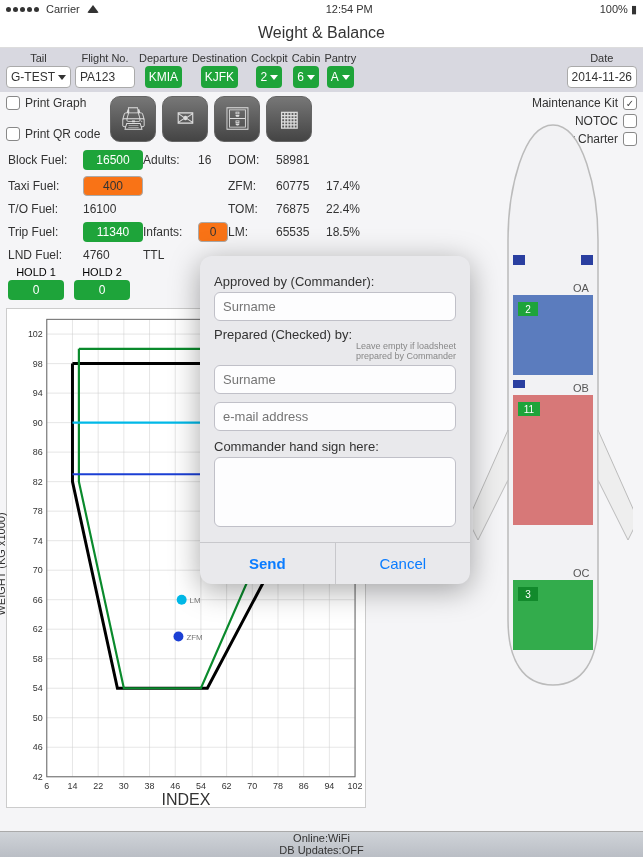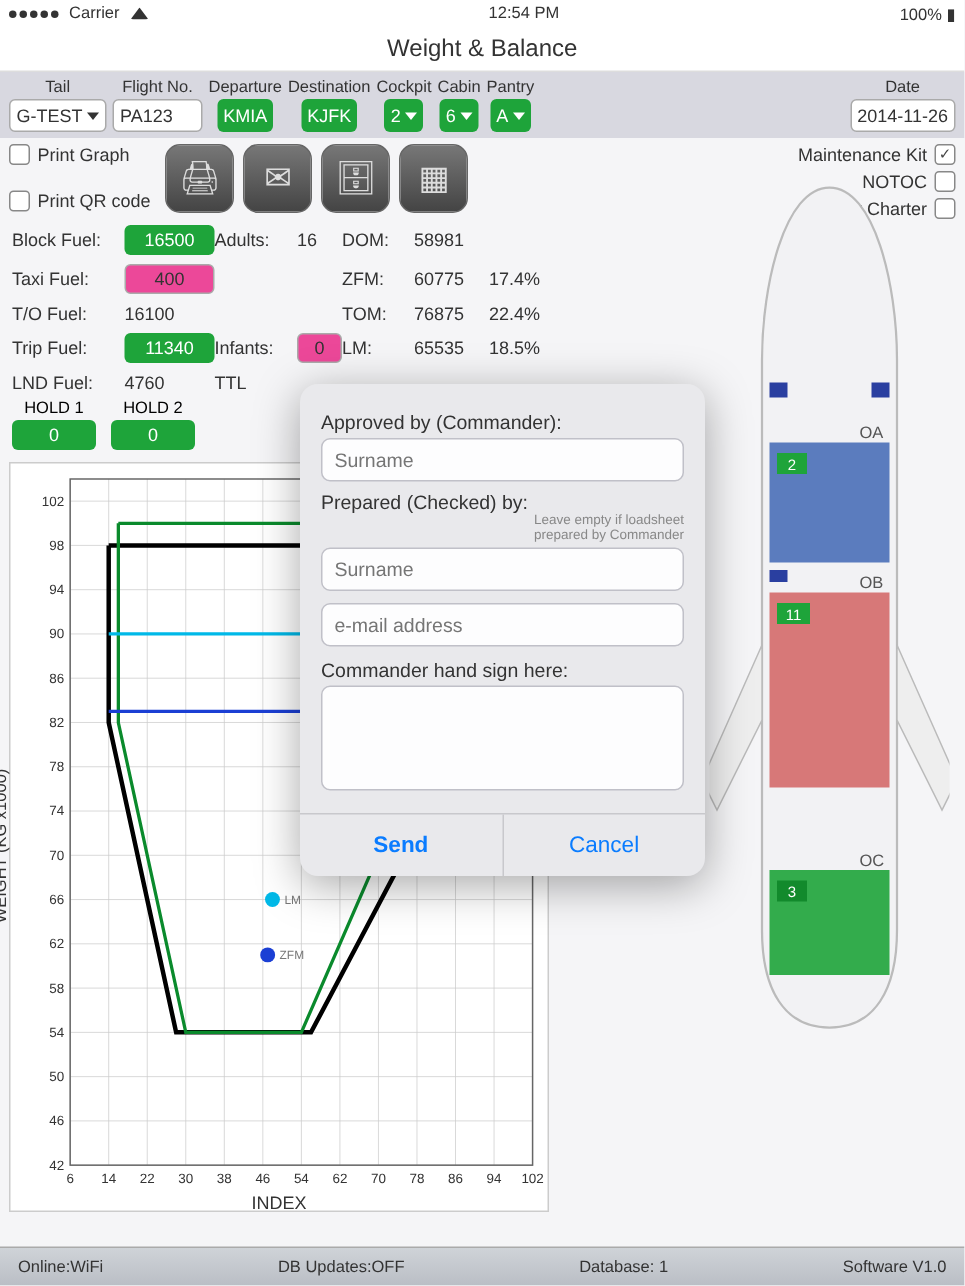--- a/index.html
+++ b/index.html
@@ -32,51 +32,51 @@
 .chk-box.checked::after{content:"✓";}
 .icon-btns { display:flex; gap:6px;}
 .ibtn { width:46px; height:46px; border-radius:10px; background:linear-gradient(#777,#444); border:1px solid #666; display:flex; align-items:center;justify-content:center; color:#ddd; font-size:22px;}
 .right-checks { margin-left:auto; display:flex; flex-direction:column; gap:4px; font-size:12px; color:#333; align-items:flex-end;}
 .right-checks .chk { flex-direction:row-reverse; }
 
 
 .datagrid { padding: 0 8px; font-size:12px; color:#333; display:grid; grid-template-columns: 75px 60px 55px 30px 48px 50px 50px; row-gap:6px; align-items:center;}
 .pill { display:inline-flex; align-items:center; justify-content:center; height:20px; border-radius:4px; padding:0 6px; font-size:12px;}
 .pill.green{background:#1ea43a;color:#fff;}
-.pill.box{background:#ec4899;border:1px solid #aaa;color:#333;}
+.pill.box{background:#f97316;border:1px solid #aaa;color:#333;}
 
 
 .holds { display:flex; gap:10px; padding:4px 8px 8px;}
 .hold { display:flex; flex-direction:column; align-items:center; gap:2px; font-size:11px;}
 .hold .pill{width:56px;}
 
 
 .main { display:flex; gap:6px; padding:0 6px 6px;}
 .chart-wrap { width: 360px; height:500px; background:#fff; border:1px solid #ccc; position:relative;}
 .chart-wrap svg { width:100%; height:100%;}
 .ylabel { position:absolute; left:-6px; top:50%; transform:rotate(-90deg) translateX(-50%); transform-origin:left; font-size:11px; color:#333;}
-.xlabel { position:absolute; bottom:-2px; left:50%; transform:translateX(-50%); font-size:12px; color:#333;}
+.xlabel { position:absolute; bottom:-2px; left:50%; transform:translateX(-50%); font-size:16px; color:#333;}
 
 
 .aircraft { width:160px; height:570px; position:absolute; right:10px; top:120px;}
 .aircraft svg{width:100%;height:100%;}
 
 
 .modal { position:absolute; left:200px; top:256px; width:270px; background:#e9e9ec; border-radius:12px; box-shadow:0 6px 30px rgba(0,0,0,.35); padding:12px 14px 0; font-size:13px; color:#333;}
 .modal h3 { text-align:center; font-size:15px; font-weight:600; margin-bottom:10px;}
 .modal label { font-size:13px; display:block; margin-top:6px;}
 .modal .hint { font-size:9px; color:#888; float:right; width:110px; text-align:right; line-height:1.1;}
 .modal input, .modal textarea { width:100%; border:1px solid #c0c0c8; border-radius:6px; padding:6px 8px; font-size:13px; background:#fdfdfe; margin-top:3px;}
 .modal textarea { height:70px; resize:none;}
 .modal .btns { display:flex; border-top:1px solid #c8c8cc; margin:12px -14px 0;}
 .modal .btns button { flex:1; border:none; background:transparent; padding:12px 0; font-size:15px; color:#0a7cff; font-weight:600;}
 .modal .btns button+button{border-left:1px solid #c8c8cc; font-weight:400;}
 
 
-.footer { position:absolute; bottom:0; left:0; right:0; height:26px; display:flex; align-items:center; justify-content:space-between; padding:0 12px; background:linear-gradient(#cfd3d8,#babec5); font-size:11px; color:#333; border-top:1px solid #aaa;}
+.footer { position:absolute; bottom:0; left:0; right:0; height:26px; display:flex; align-items:center; justify-content:space-between; padding:0 12px; background:linear-gradient(#cfd3d8,#babec5); font-size:11px; color:#333; border-top:1px solid #aaa;flex-direction:column;}
 
 .lbl-zone{font-size:11px; fill:#555;}
 .lbl-num{font-size:10px; fill:#fff;}
 </style>
 </head>
 <body>
 
 <div class="status-bar">
   <div class="sig"><span class="dot"></span><span class="dot"></span><span class="dot"></span><span class="dot"></span><span class="dot"></span>&nbsp;<span>Carrier</span>&nbsp;<span class="wifi"></span></div>
   <div>12:54 PM</div>

